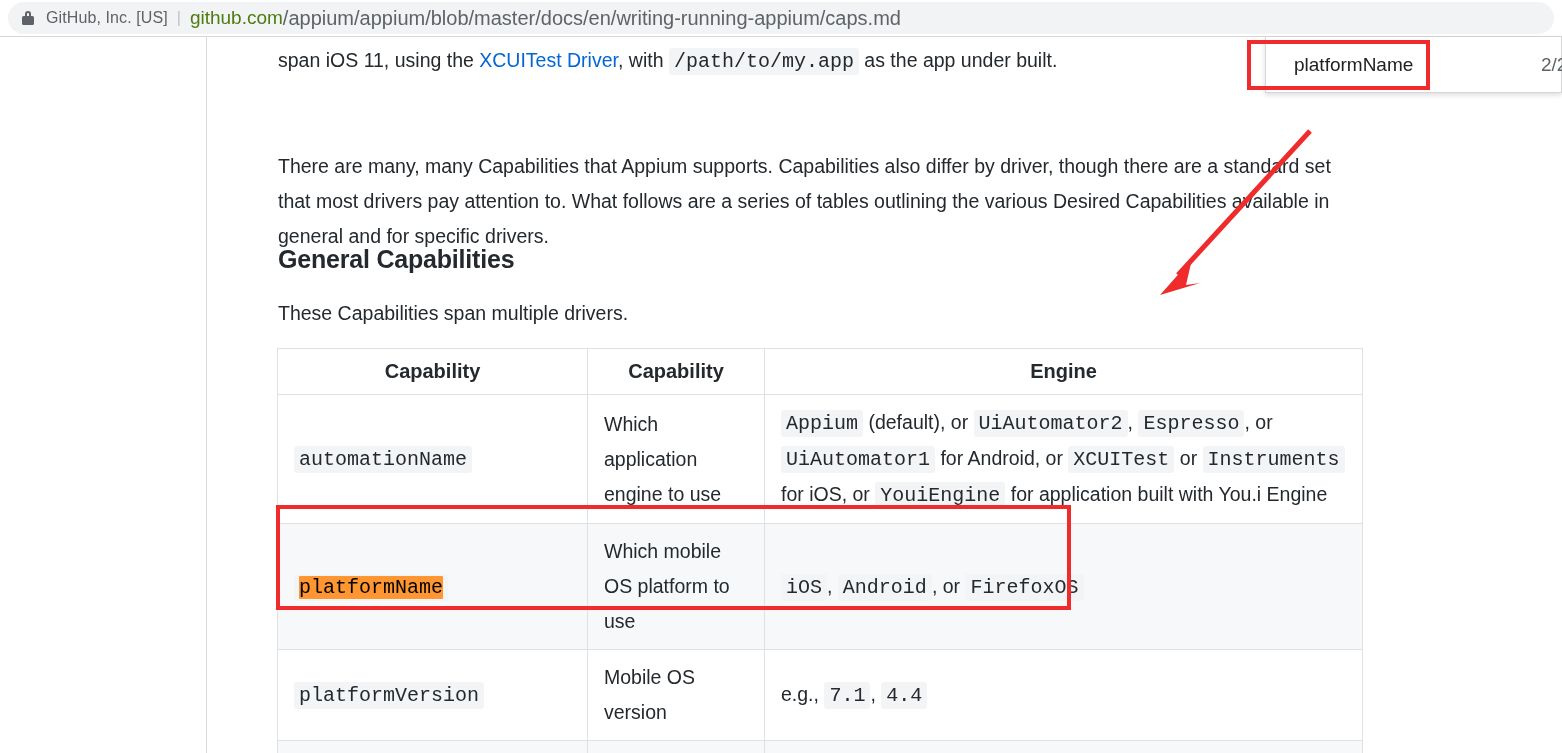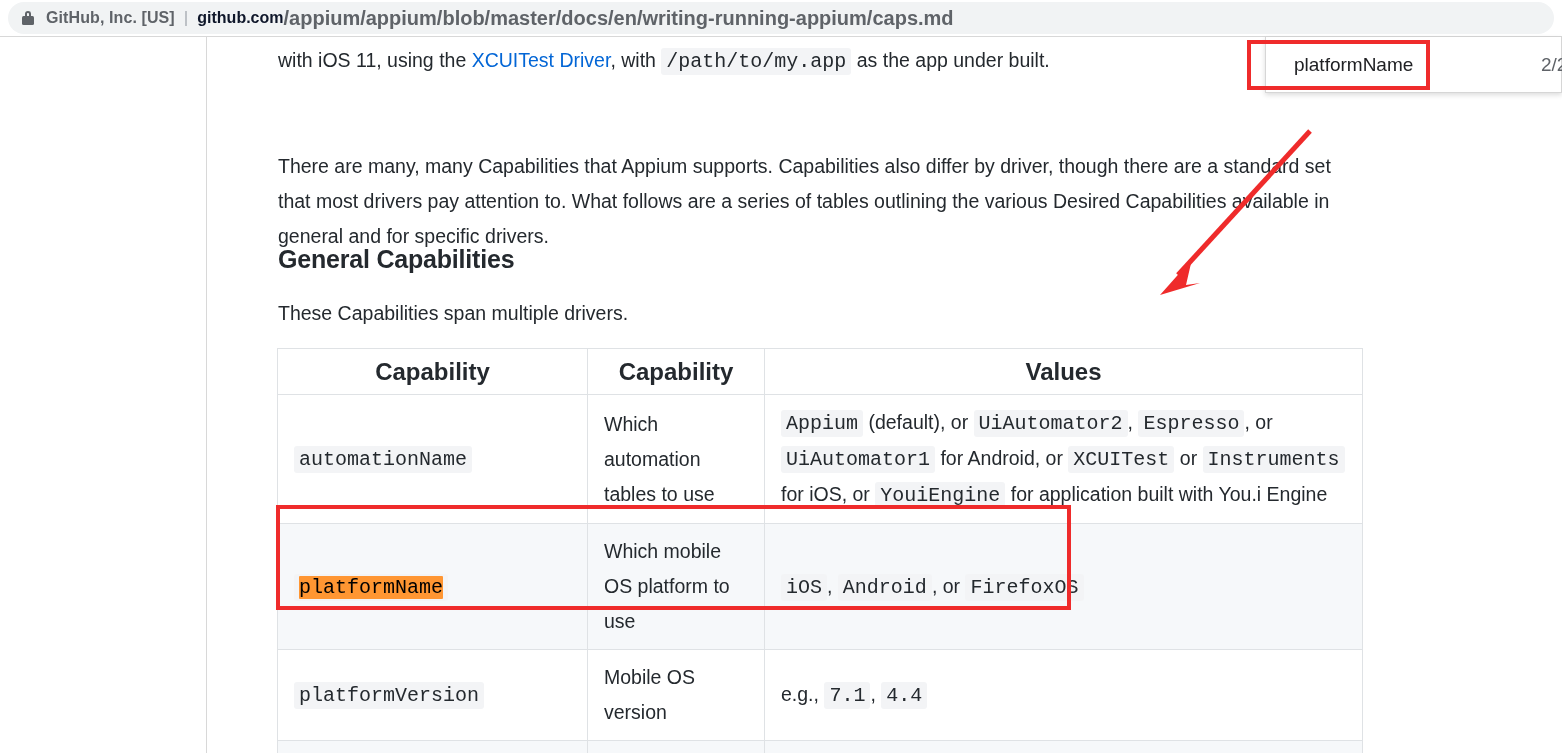--- a/index.html
+++ b/index.html
@@ -17,21 +17,20 @@
     width: 1562px; height: 36px;
     background: #ffffff;
   }
   #url-bar {
     position: absolute; left: 8px; top: 2px;
     width: 1546px; height: 32px;
     background: #f1f3f4;
     border-radius: 16px;
     display: flex; align-items: center;
     padding-left: 14px;
-    font-weight: bold;
   }
   #lock-icon {
     width: 12px; height: 14px;
     margin-right: 12px;
     position: relative;
     flex: none;
   }
   #lock-icon .body {
     position: absolute; bottom: 0; left: 0;
     width: 12px; height: 9px;
@@ -45,21 +44,21 @@
     border-radius: 3px 3px 0 0;
   }
   .url-domain-owner {
     color: #5f6368; font-size: 16px;
     letter-spacing: 0.1px;
   }
   .url-sep {
     color: #bdc1c6; font-size: 16px;
     margin: 0 9px;
   }
-  .url-host { color: #0f172a; font-size: 16px; }
+  .url-host { color: #4d7c0f; font-size: 19px; }
   .url-path { color: #5f6368; font-size: 20px; }
 
   
   #page-viewport {
     position: absolute; top: 36px; left: 0;
     width: 1562px; height: 717px;
     background: #ffffff;
     border-top: 1px solid #d8d8d8;
     overflow: hidden;
   }
@@ -125,21 +124,21 @@
     border: 1px solid #dfe2e5;
     vertical-align: middle;
     padding: 10px 16px;
     color: #24292e;
     font-size: 19.5px;
     line-height: 35px;
   }
   #caps-table th {
     font-weight: bold;
     text-align: center;
-    font-size: 24px;
+    font-size: 20px;
     height: 46px;
     padding: 4px 16px;
     background: #ffffff;
   }
   #caps-table td.cap-cell { text-align: left; }
   #caps-table tr.stripe td { background: #f6f8fa; }
   #caps-table tr td { background: #ffffff; }
   .col-cap  { width: 310px; }
   .col-desc { width: 177px; }
   .col-val  { width: 598px; }
@@ -224,46 +223,46 @@
   </div>
 </div>
 
 <div id="page-viewport">
 
   <div id="left-gutter"></div>
 
   <div id="content">
 
     <div class="para" id="para-intro">
-      <span>with iOS 11, using the </span><a class="inline-link" href="#">XCUITest Driver</a><span>, with </span><code class="inline-code">/path/to/my.app</code><span> as the app under built.</span>
+      <span>span iOS 11, using the </span><a class="inline-link" href="#">XCUITest Driver</a><span>, with </span><code class="inline-code">/path/to/my.app</code><span> as the app under built.</span>
     </div>
 
     <div class="para" id="para-many">There are many, many Capabilities that Appium supports. Capabilities also differ by driver, though there are a standard set that most drivers pay attention to. What follows are a series of tables outlining the various Desired Capabilities available in general and for specific drivers.</div>
 
     <div id="section-heading">General Capabilities</div>
 
     <div id="para-span">These Capabilities span multiple drivers.</div>
 
     <table id="caps-table">
       <colgroup>
         <col class="col-cap">
           <col class="col-desc">
           <col class="col-val">
       </colgroup>
       <thead>
         <tr>
           <th>Capability</th>
           <th>Capability</th>
-          <th>Values</th>
+          <th>Engine</th>
         </tr>
       </thead>
       <tbody id="caps-tbody">
           <tr>
             <td class="cap-cell"><code class="inline-code">automationName</code></td>
-            <td>Which automation tables to use</td>
+            <td>Which application engine to use</td>
             <td><code class="inline-code">Appium</code> (default), or <code class="inline-code">UiAutomator2</code>, <code class="inline-code">Espresso</code>, or <code class="inline-code">UiAutomator1</code> for Android, or <code class="inline-code">XCUITest</code> or <code class="inline-code">Instruments</code> for iOS, or <code class="inline-code">YouiEngine</code> for application built with You.i Engine</td>
           </tr>
           <tr class="stripe">
             <td class="cap-cell"><code class="inline-code"><span class="hl">platformName</span></code></td>
             <td>Which mobile OS platform to use</td>
             <td><code class="inline-code">iOS</code>, <code class="inline-code">Android</code>, or <code class="inline-code">FirefoxOS</code></td>
           </tr>
           <tr>
             <td class="cap-cell"><code class="inline-code">platformVersion</code></td>
             <td>Mobile OS version</td>

